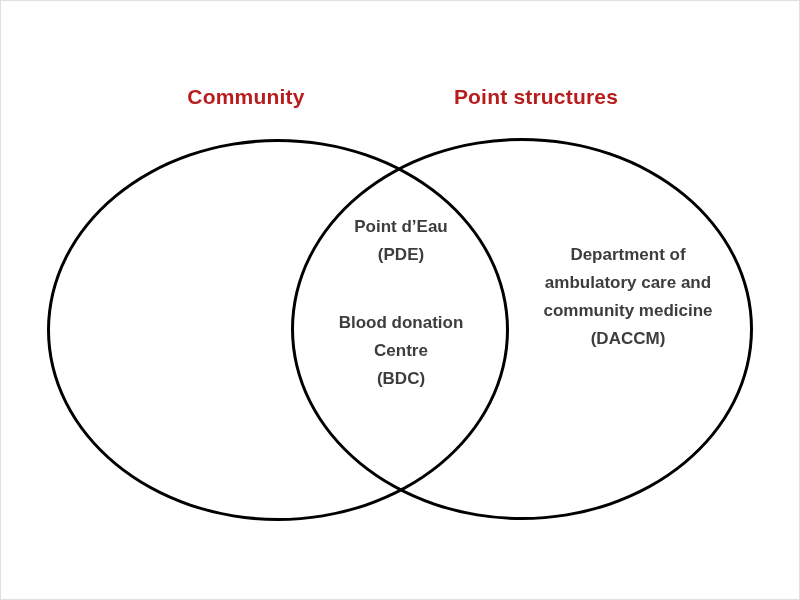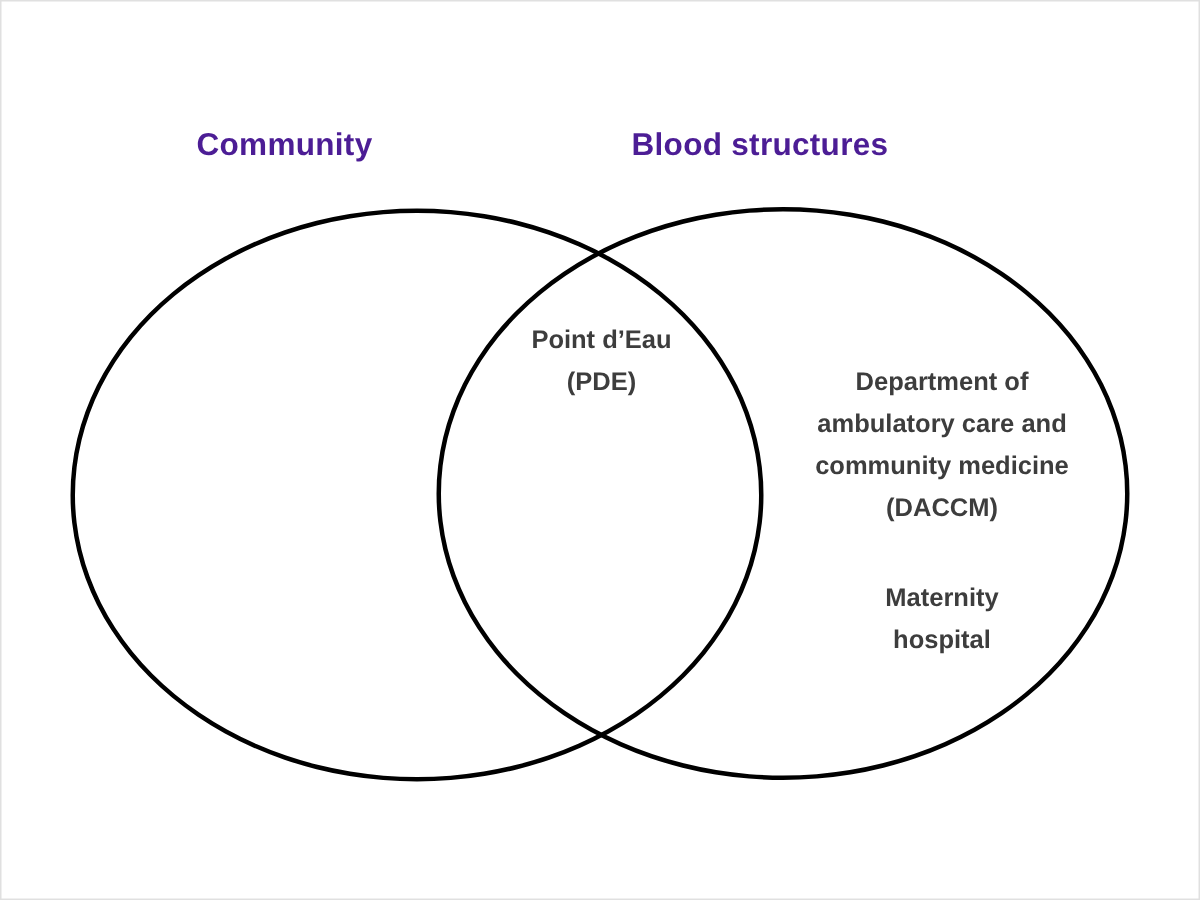--- a/index.html
+++ b/index.html
@@ -33,24 +33,24 @@
   .circle.right {
     left: 290px;
     top: 137px;
     width: 462px;
     height: 382px;
   }
   .title {
     position: absolute;
     top: 84px;
     width: 230px;
-    text-align: left;
+    text-align: center;
     font-size: 21px;
     font-weight: bold;
-    color: #4c1d95;
+    color: #b91c1c;
     letter-spacing: 0.2px;
   }
   .title.left-title  { left: 130px; }
   .title.right-title { left: 420px; }
   .zone-text {
     position: absolute;
     text-align: center;
     font-size: 17px;
     font-weight: bold;
     color: #3d3d3d;
@@ -69,45 +69,45 @@
     display: flex;
     flex-direction: column;
     gap: 40px;
   }
   .zone-right {
     left: 516px;
     top: 240px;
     width: 222px;
     display: flex;
     flex-direction: column;
-    gap: 32px;
   }
   .zone-item {
     white-space: pre-line;
   }
 </style>
 </head>
 <body>
 
 <div class="canvas">
 
   <div class="circle left"></div>
   <div class="circle right"></div>
 
   <div class="title left-title">Community</div>
-  <div class="title right-title">Blood structures</div>
+  <div class="title right-title">Point structures</div>
 
 
   <div class="zone-text zone-overlap">
     <div class="zone-item">Point d’Eau
 (PDE)</div>
+    <div class="zone-item">Blood donation
+Centre
+(BDC)</div>
   </div>
 
   <div class="zone-text zone-right">
     <div class="zone-item">Department of
 ambulatory care and
 community medicine
 (DACCM)</div>
-    <div class="zone-item">Maternity
-hospital</div>
   </div>
 
 </div>
 
 </body></html>

